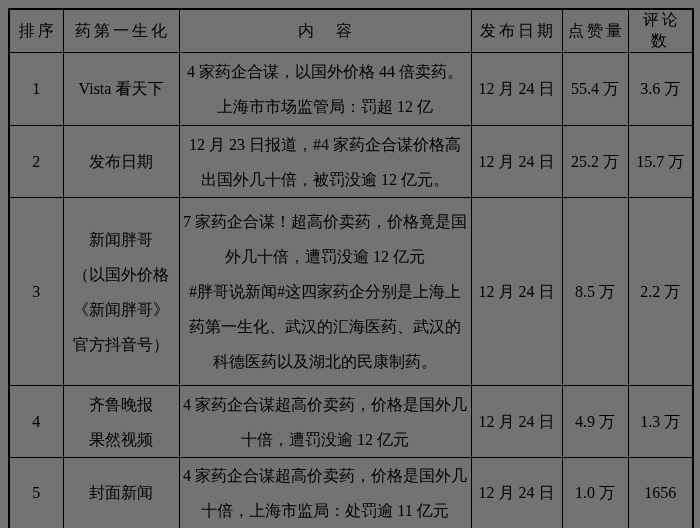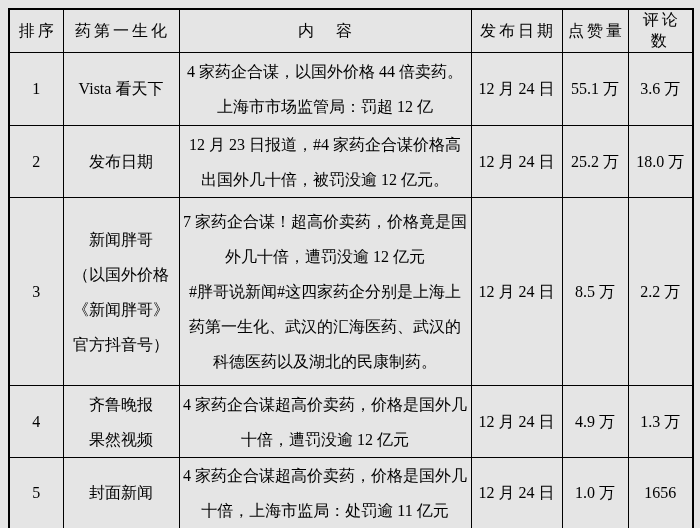--- a/index.html
+++ b/index.html
@@ -9,21 +9,21 @@
     height: 528px;
     background: #ffffff;
     overflow: hidden;
     font-family: "Liberation Serif", "DejaVu Serif", serif;
     color: #000000;
   }
   .page {
     position: relative;
     width: 700px;
     height: 528px;
-    background: #e5e5e5;
+    background: #737373;
   }
   table.doc-table {
     position: absolute;
     left: 8px;
     top: 8px;
     width: 684px;
     border-collapse: collapse;
     table-layout: fixed;
     border: 2px solid #000000;
   }
@@ -93,21 +93,21 @@
         <div class="single">Vista 看天下</div>
       </td>
       <td>
         <div class="line">4 家药企合谋，以国外价格 44 倍卖药。</div>
         <div class="line">上海市市场监管局：罚超 12 亿</div>
       </td>
       <td>
             <div class="single">12 月 24 日</div>
           </td>
       <td>
-            <div class="single">55.1 万</div>
+            <div class="single">55.4 万</div>
           </td>
       <td>
             <div class="single">3.6 万</div>
           </td>
     </tr>
 
     <tr class="r2">
       <td>
             <div class="single">2</div>
           </td>
@@ -118,21 +118,21 @@
         <div class="line">12 月 23 日报道，#4 家药企合谋价格高</div>
         <div class="line">出国外几十倍，被罚没逾 12 亿元。</div>
       </td>
       <td>
             <div class="single">12 月 24 日</div>
           </td>
       <td>
             <div class="single">25.2 万</div>
           </td>
       <td>
-            <div class="single">18.0 万</div>
+            <div class="single">15.7 万</div>
           </td>
     </tr>
 
     <tr class="r3">
       <td>
             <div class="single">3</div>
           </td>
       <td>
         <div class="line">新闻胖哥</div>
         <div class="line">（以国外价格</div>

